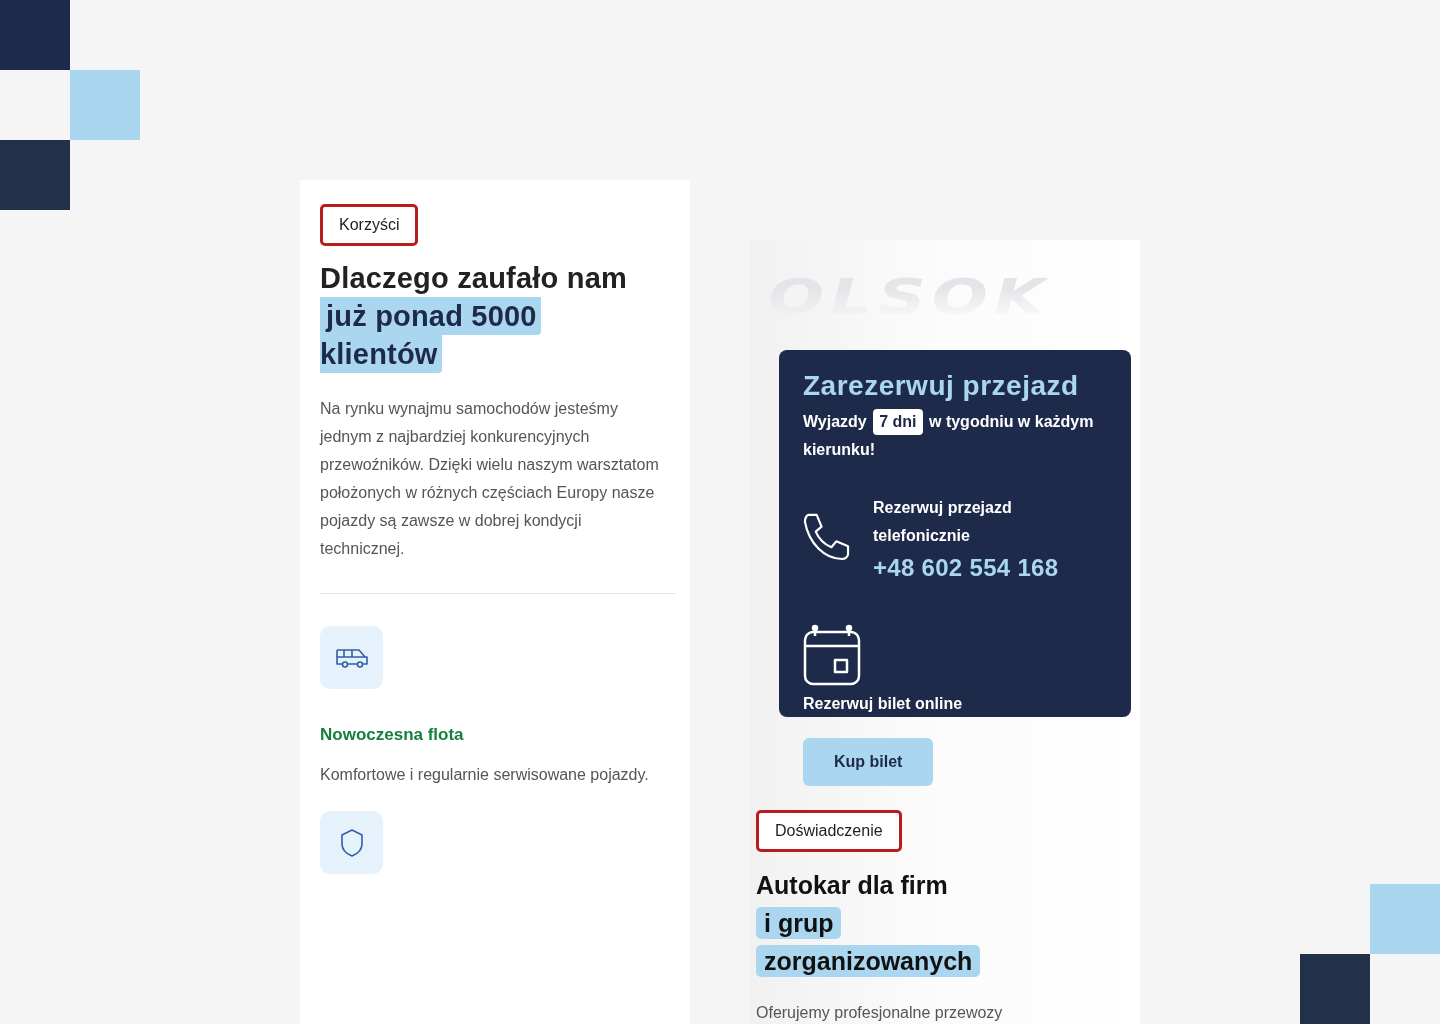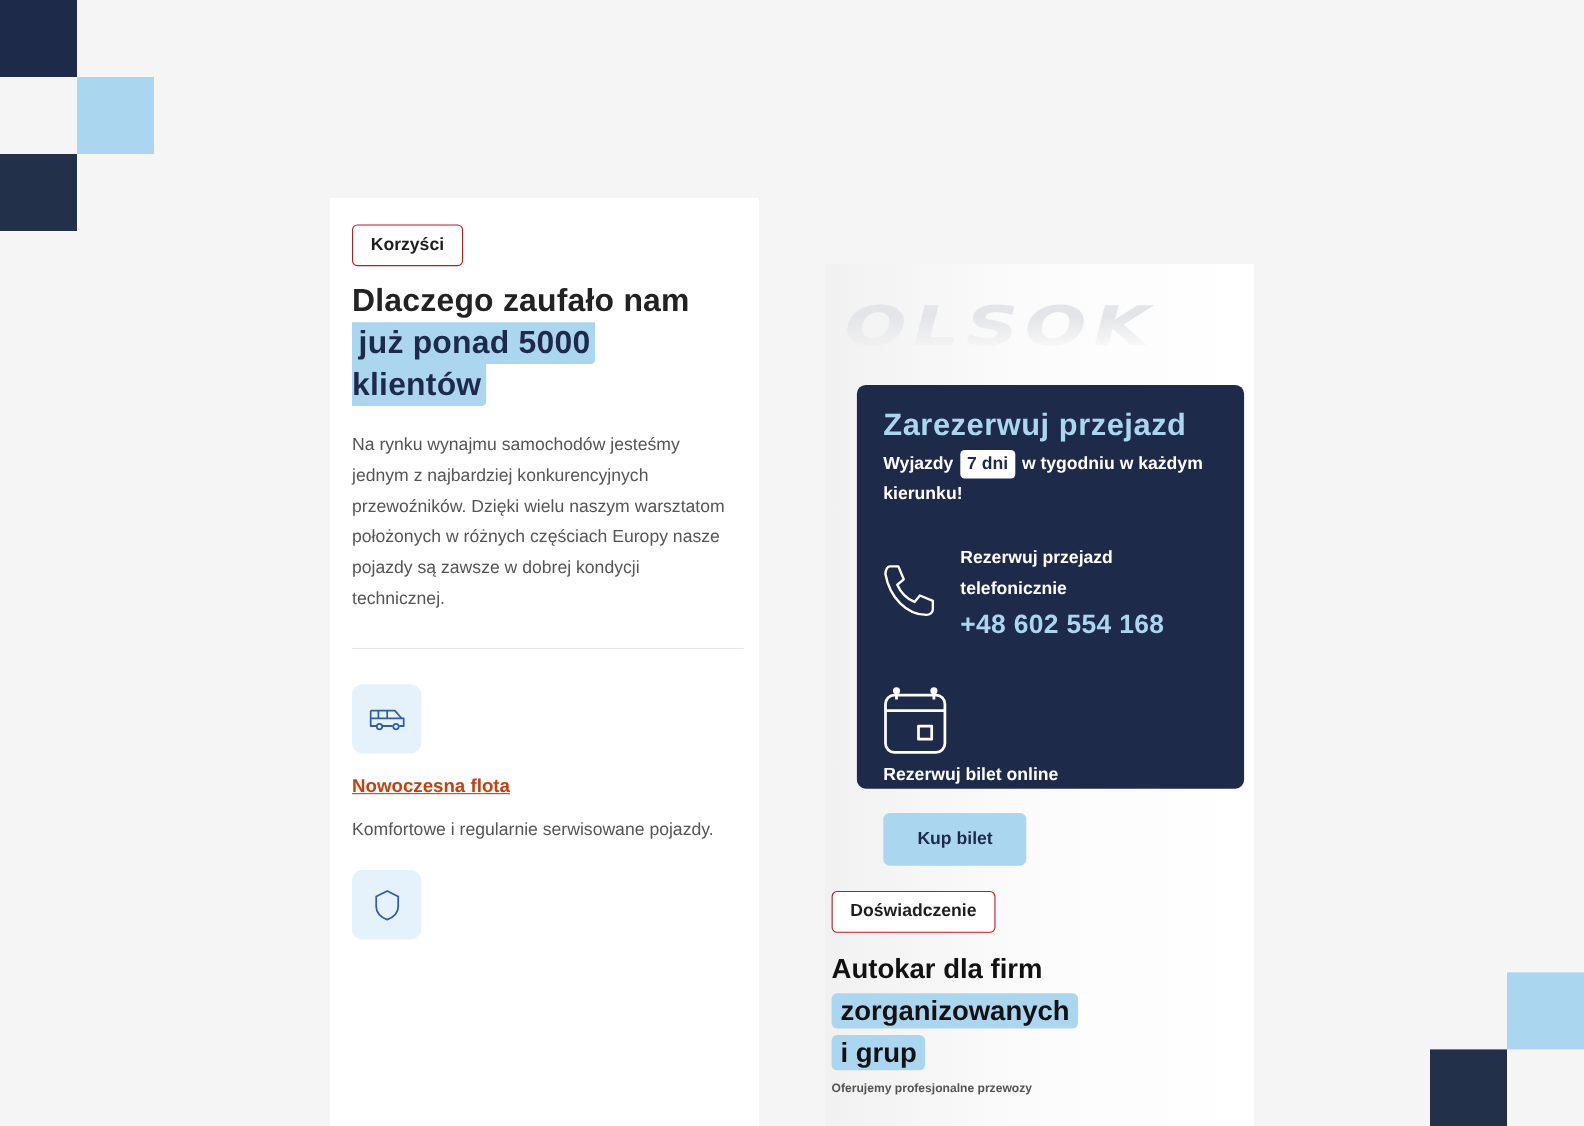--- a/index.html
+++ b/index.html
@@ -14,22 +14,22 @@
   .deco.navy { background: #1e2a4a; }
   .deco.navy2 { background: #233049; }
   .deco.light { background: #aad6f0; }
 
   
   .card-left {
     position: absolute; left: 300px; top: 180px; width: 390px; height: 860px;
     background: #ffffff; padding: 24px 20px 0 20px;
   }
   .badge {
-    display: inline-block; border: 1px solid #b91c1c; border-radius: 5px;
-    padding: 9px 16px; font-weight: 700; font-size: 16px; color: #1e1e1e;
+    display: inline-block; border: 3px solid #b91c1c; border-radius: 5px;
+    padding: 9px 16px; font-weight: 400; font-size: 16px; color: #1e1e1e;
     background: #fff;
   }
   .headline {
     margin-top: 14px; font-size: 29px; line-height: 37px; font-weight: 700;
     color: #222; letter-spacing: 0.2px;
   }
   .hl-line { display: block; }
   .hl {
     display: inline-block; background: #aad6f0; color: #1e2a4a;
     padding: 0 4px 0 0; line-height: 38px; border-radius: 0 0 4px 0;
@@ -39,21 +39,21 @@
     margin-top: 22px; font-size: 16px; line-height: 28px; color: #555;
     width: 350px;
   }
   .divider { margin-top: 30px; height: 1px; background: #e6e6e6; width: 356px; }
   .feature { margin-top: 32px; }
   .feature + .feature { margin-top: 28px; }
   .f-icon {
     width: 63px; height: 63px; border-radius: 10px; background: #e5f2fb;
     display: flex; align-items: center; justify-content: center;
   }
-  .f-title { margin-top: 20px; font-size: 17px; font-weight: 700; color: #c2410c; text-decoration: underline; }
+  .f-title { margin-top: 36px; font-size: 17px; font-weight: 700; color: #15803d; }
   .f-desc { margin-top: 16px; font-size: 16px; line-height: 28px; color: #555; width: 330px; }
 
   
   .card-right {
     position: absolute; left: 750px; top: 240px; width: 390px; height: 800px;
     background: linear-gradient(90deg, #f1f1f1 0%, #fbfbfb 45%, #ffffff 100%);
     padding: 0 20px;
   }
   .logo-ghost {
     position: absolute; left: 18px; top: 28px; font-size: 66px; font-weight: 900;
@@ -90,21 +90,21 @@
   }
   .exp {
     position: absolute; left: 6px; top: 570px; width: 352px;
   }
   .exp .badge { padding: 9px 16px; }
   .exp-title { margin-top: 14px; font-size: 25px; line-height: 38px; font-weight: 700; color: #111; }
   .exp-title .hl2 {
     display: inline-block; background: #aad6f0; padding: 0 8px; border-radius: 5px;
     line-height: 32px; margin: 3px 0;
   }
-  .exp-desc { margin-top: 8px; font-size: 11px; font-weight: 700; color: #555; }
+  .exp-desc { margin-top: 24px; font-size: 16px; font-weight: 400; color: #555; }
 </style>
 </head>
 <body>
 
 <div class="deco navy" style="left:0;top:0;"></div>
 <div class="deco light" style="left:70px;top:70px;"></div>
 <div class="deco navy2" style="left:0;top:140px;"></div>
 <div class="deco light" style="left:1370px;top:884px;"></div>
 <div class="deco navy2" style="left:1300px;top:954px;"></div>
 
@@ -179,18 +179,18 @@
         <div class="row-label">Rezerwuj bilet online</div>
         <button class="buy-btn">Kup bilet</button>
       </div>
     </div>
   </div>
 
   <div class="exp">
     <span class="badge">Doświadczenie</span>
     <h2 class="exp-title">
       <span style="display:block;">Autokar dla firm</span>
+      <span style="display:block;"><span class="hl2">i grup</span></span>
       <span style="display:block;"><span class="hl2">zorganizowanych</span></span>
-      <span style="display:block;"><span class="hl2">i grup</span></span>
     </h2>
     <p class="exp-desc">Oferujemy profesjonalne przewozy</p>
   </div>
 </section>
 
 </body></html>

